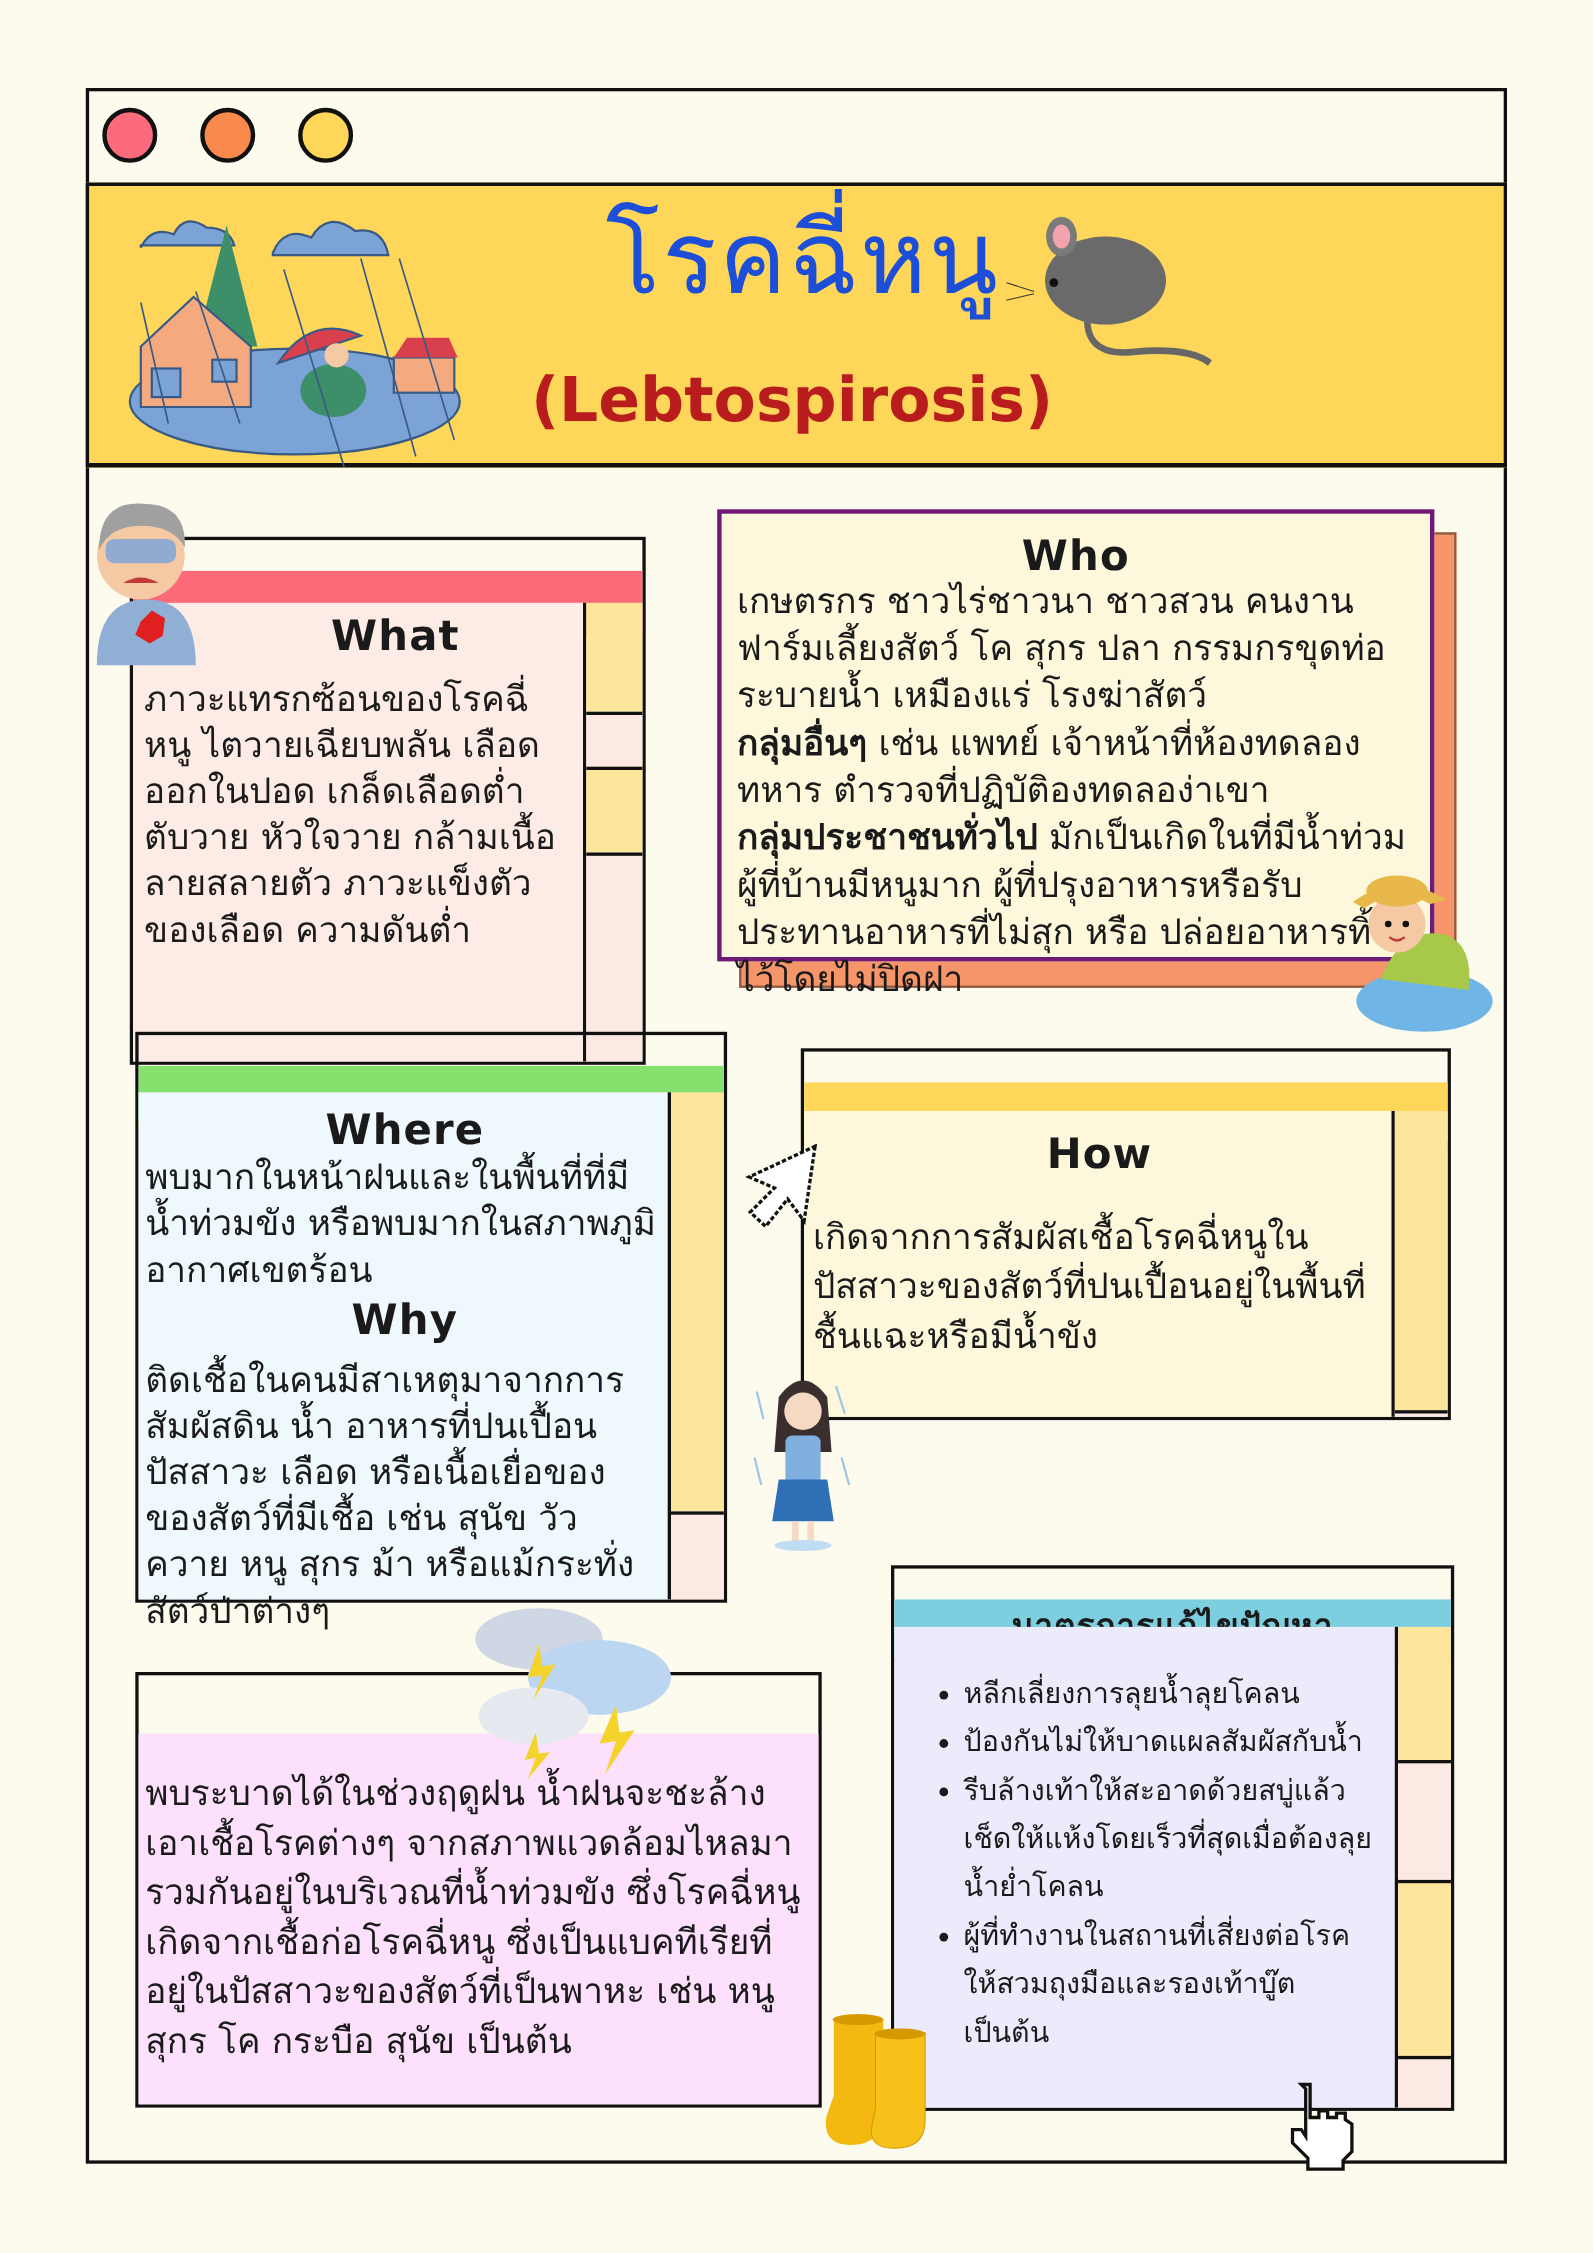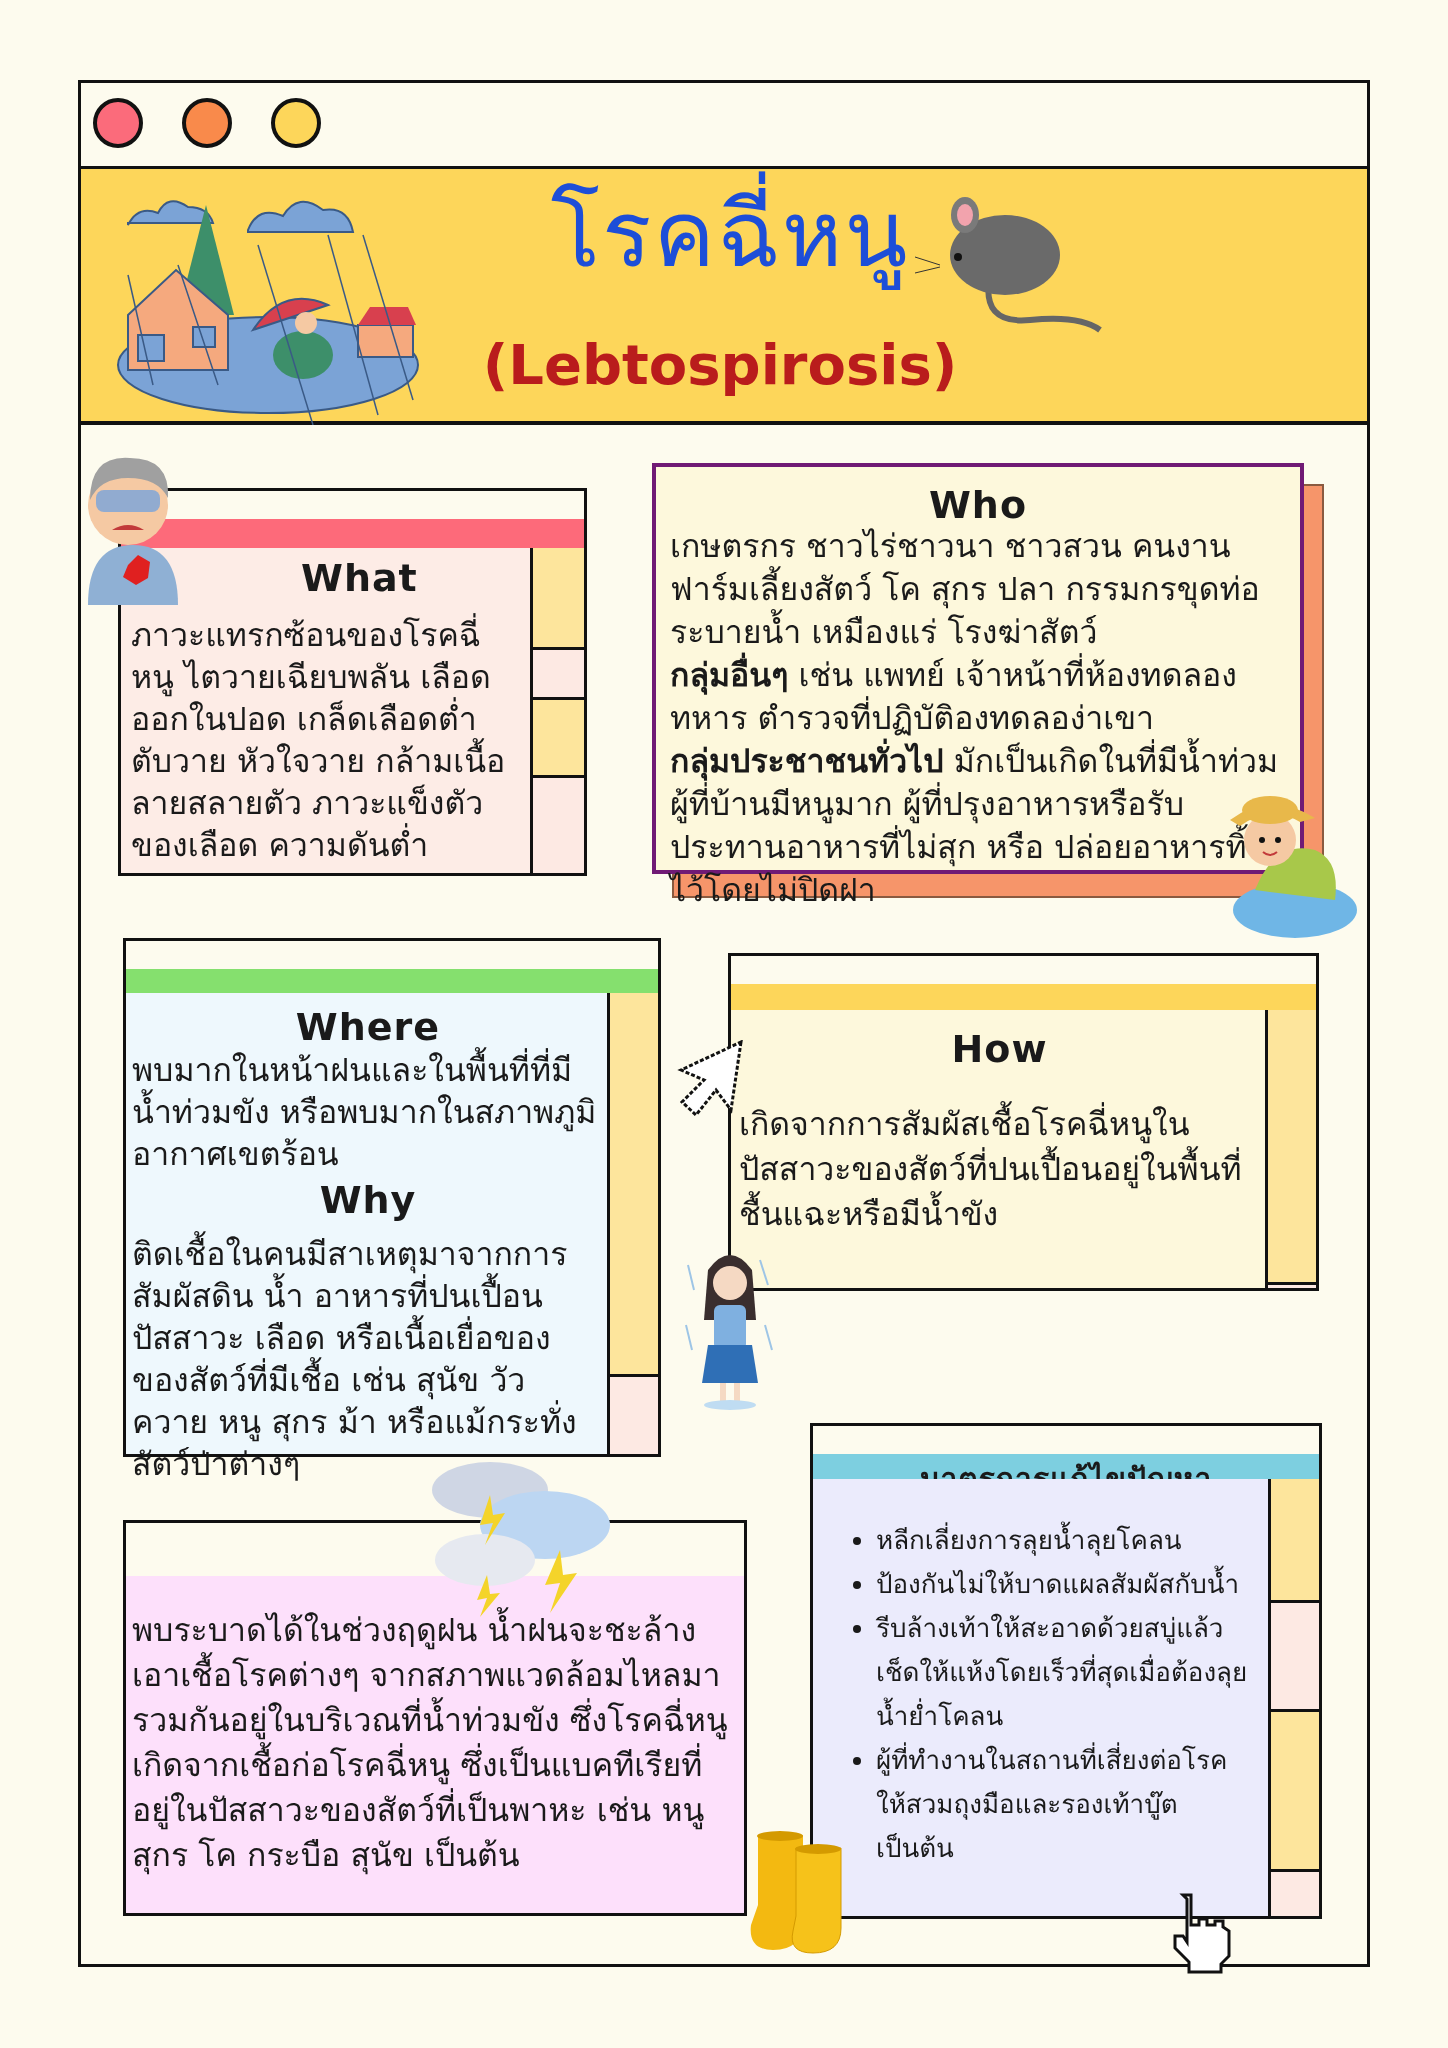--- a/index.html
+++ b/index.html
@@ -63,21 +63,21 @@
   <ellipse cx="55" cy="30" rx="8" ry="11" fill="#f2a3ad"></ellipse>
   <circle cx="48" cy="72" r="4" fill="#111"></circle>
   <g stroke="#333" stroke-width="1">
       <line x1="30" y1="80" x2="5" y2="72"></line>
       <line x1="30" y1="82" x2="5" y2="88"></line>
     </g>
 </svg>
 
 <div class="abs hero-sub">(Lebtospirosis)</div>
 
-<div class="abs panel" style="left:118px;top:488px;width:469px;height:388px;">
+<div class="abs panel" style="left:118px;top:488px;width:469px;height:480px;">
   <div class="ph" style="height:57px;background:#fd6a7a;"></div>
   <div class="pbody" style="top:57px;right:51px;background:#fdece6;">
     <div class="ptitle" style="margin-top:8px;margin-left:80px;text-align:left;padding-left:100px;">What</div>
     <div class="ptext" style="padding:14px 12px 0 10px;">ภาวะแทรกซ้อนของโรคฉี่หนู ไตวายเฉียบพลัน เลือดออกในปอด เกล็ดเลือดต่ำ ตับวาย หัวใจวาย กล้ามเนื้อลายสลายตัว ภาวะแข็งตัวของเลือด ความดันต่ำ</div>
   </div>
   <div class="side" style="top:57px;width:51px;">
     <div class="seg" style="top:0;height:99px;background:#fde59c;border-top:none;"></div>
     <div class="seg" style="top:99px;height:50px;background:#fde9e3;"></div>
     <div class="seg" style="top:149px;height:78px;background:#fde59c;"></div>
     <div class="seg" style="top:227px;bottom:0;background:#fde9e3;"></div>

